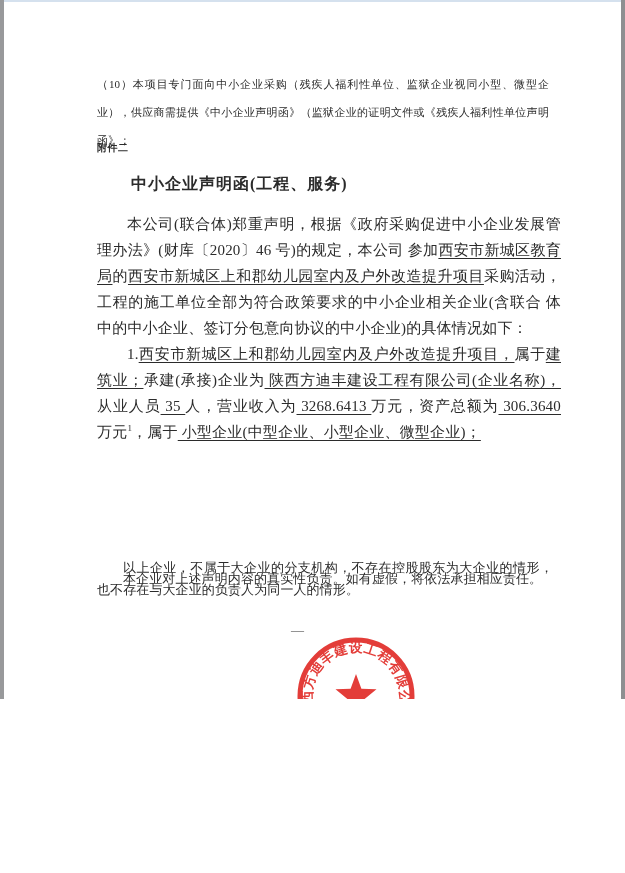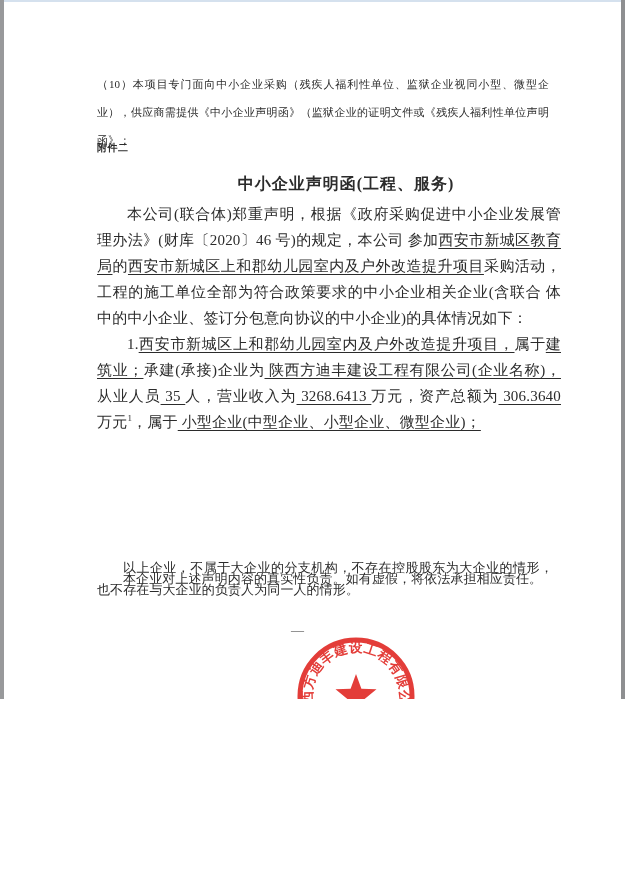--- a/index.html
+++ b/index.html
@@ -14,26 +14,26 @@
 
   .abs { position:absolute; }
 
   .intro {
     left:97px; top:70px; width:452px;
     font-size:11px; line-height:28px; letter-spacing:0.1px;
     text-align:justify;
   }
   .attachment { left:97px; top:141px; font-size:10px; font-weight:bold; letter-spacing:0.5px; }
   .doc-title  {
-    left:97px; top:174px; width:464px; text-align:center;
+    left:97px; top:174px; width:464px; 
     padding-left:34px; box-sizing:border-box;
     font-size:16px; font-weight:bold; letter-spacing:1px;
   }
   .body-block {
-    left:97px; top:201px; width:464px;
+    left:97px; top:211px; width:464px;
     font-size:15px; line-height:26px; letter-spacing:0.2px;
     text-align:justify;
   }
   .body-block p { margin:0; text-indent:2em; }
   .small-para {
     left:97px; width:456px;
     font-size:13px; line-height:22px; letter-spacing:0.1px;
     text-align:justify; text-indent:2em;
   }
   .p-affil { top:513px;margin-top:44px; }

